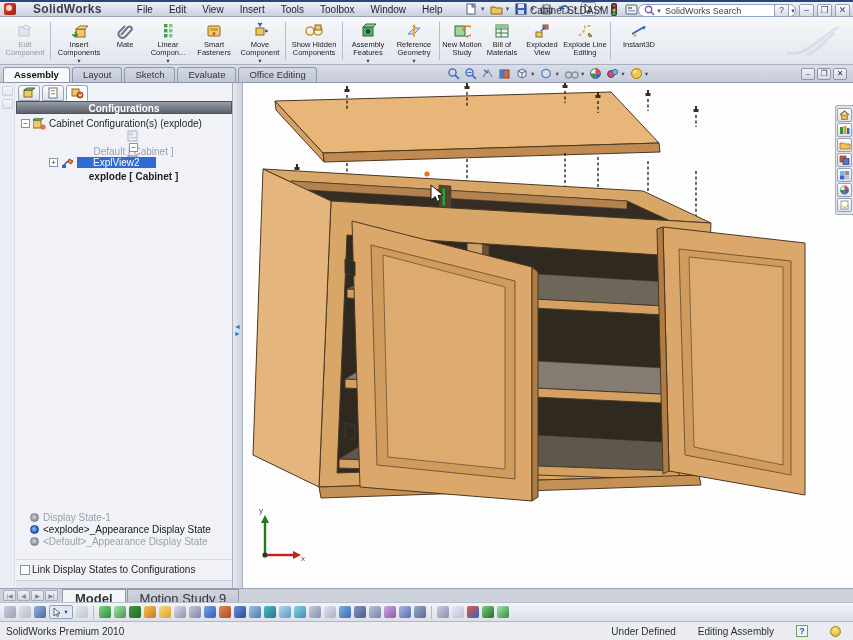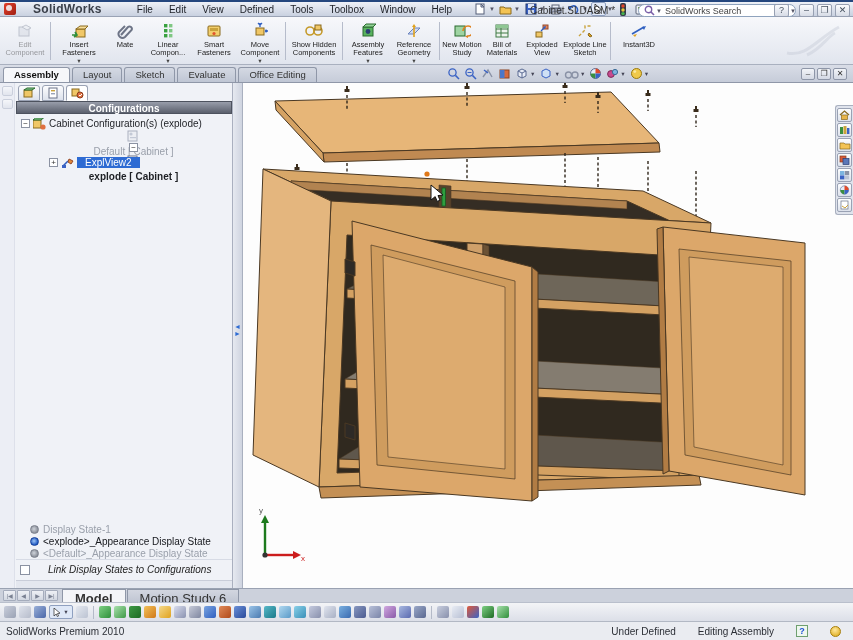--- a/index.html
+++ b/index.html
@@ -58,28 +58,28 @@
   .ptab.active { background:#fff; border-bottom-color:#fff; }
   .sechdr { height:13px; background:linear-gradient(#989daa,#5b606d); color:#fff; font-weight:bold; text-align:center; font-size:10px; line-height:13px; border:1px solid #4d525e; }
   .tree { padding:3px 0 0 2px; }
   .trow { display:flex; align-items:center; height:13px; gap:3px; white-space:nowrap; }
   .indent1{ padding-left:3px; } .indent2{ padding-left:17px;flex-direction:column; } .indent3{ padding-left:31px; }
   .ebox { width:9px; height:9px; border:1px solid #8b92a2; background:#fff; font-size:8px; line-height:7px; text-align:center; color:#333; flex:0 0 9px; }
   .tico { width:13px; height:12px; flex:0 0 13px; }
   .tlabel { color:#1d1f24; }
   .tlabel.gray { color:#9aa0ab; }
   .tlabel.bold { font-weight:bold; }
-  .tlabel.sel { background:#2e6bd3; color:#fff; padding:0 8px; }
+  .tlabel.sel { background:#2e6bd3; color:#fff; padding:0 16px; }
   .panelgap { flex:1; }
   .dsrow { display:flex; align-items:center; gap:4px; height:12px; padding-left:14px; white-space:nowrap; }
   .sphere { width:9px; height:9px; border-radius:50%; flex:0 0 9px; }
   .sphere.gray { background:radial-gradient(circle at 3px 3px,#cfd3da,#8a8f99 70%); border:1px solid #7b808c; }
   .sphere.blue { background:radial-gradient(circle at 3px 3px,#9cc4f5,#1d56c0 70%); border:1px solid #15409a; }
   .dstext { color:#9aa0ab; } .dstext.on { color:#15171c; }
-  .linkrow { display:flex; align-items:center; gap:18px; padding:4px 0 3px 4px; border-top:1px solid #d7dbe5; margin-top:0;font-style:italic; }
+  .linkrow { display:flex; align-items:center; gap:2px; padding:4px 0 3px 4px; border-top:1px solid #d7dbe5; margin-top:12px; }
   .cbox { width:10px; height:10px; border:1px solid #8b92a2; background:#fff; }
   .panelfoot { height:8px; background:#e4e7ef; border-top:1px solid #c9cdd9; margin-top:2px; }
   .splitter { width:10px; background:linear-gradient(90deg,#e6e9f0,#cfd4e0); border-right:1px solid #a9b0bf; position:relative; }
   .splitter .grip { position:absolute; top:240px; left:1px; color:#2e6bd3; font-size:7px; line-height:7px; }
 
   .viewport { flex:1; background:#fdfdfd; position:relative; overflow:hidden; }
   .viewport svg.scene { position:absolute; left:0; top:0; }
   .taskpane { position:absolute; right:0; top:22px; width:18px; display:flex; flex-direction:column; gap:1px; background:#dfe3ec; border:1px solid #a9b0bf; border-right:none; padding:2px 1px; border-radius:3px 0 0 3px; }
   .tpbtn { width:15px; height:14px; background:linear-gradient(#fcfdfe,#dde2ec); border:1px solid #9aa2b4; border-radius:2px; display:flex; align-items:center; justify-content:center; }
 
@@ -105,21 +105,21 @@
 
   <div class="titlebar">
     <div class="brand">
       <span class="brand-logo"></span>
       <span class="brand-name">SolidWorks</span>
     </div>
     <ul class="menus">
       <li>File</li>
       <li>Edit</li>
       <li>View</li>
-      <li>Defined</li>
+      <li>Insert</li>
       <li>Tools</li>
       <li>Toolbox</li>
       <li>Window</li>
       <li>Help</li>
     </ul>
     <div class="qat">
       <span class="qicon">
           <svg width="11" height="12">
             <rect x="1" y="1" width="8" height="10" fill="#fff" stroke="#56607a"></rect>
             <path d="M6 1 L9 4 L6 4 Z" fill="#cdd6ea" stroke="#56607a"></path>
@@ -207,21 +207,21 @@
     </div>
     <i class="vsep"></i>
     <div class="cmdbtn w">
       <span class="cicon">
           <svg width="18" height="18">
             <rect x="6" y="7" width="9" height="8" fill="#f0c767" stroke="#8a6a1e"></rect>
             <path d="M6 7 l4 -3 8 0 -3 3 z" fill="#f7dd9a" stroke="#8a6a1e"></path>
             <path d="M2 13 l5 0 M5 10 l2 3 -3 2" stroke="#2f8f3a" stroke-width="1.6" fill="none"></path>
           </svg>
         </span>
-      <span class="clabel">Insert Fasteners</span>
+      <span class="clabel">Insert Components</span>
       <span class="caret">▼</span>
     </div>
     <div class="cmdbtn n">
       <span class="cicon">
           <svg width="18" height="18">
             <path d="M5 13 L12 5 a2.4 2.4 0 0 1 3.6 3 L9 15 a4 4 0 0 1 -6 -5 L9 4" fill="none" stroke="#6d7486" stroke-width="2"></path>
           </svg>
         </span>
       <span class="clabel">Mate</span>
     </div>
@@ -329,21 +329,21 @@
         </span>
       <span class="clabel">Exploded View</span>
     </div>
     <div class="cmdbtn">
       <span class="cicon">
           <svg width="18" height="18">
             <path d="M3 14 L9 8 L9 4 L15 4" fill="none" stroke="#caa33c" stroke-width="1.4" stroke-dasharray="3 2"></path>
             <path d="M13 11 l3 3 -2 1 -2 -2 z" fill="#e0a21e" stroke="#8a6a1e"></path>
           </svg>
         </span>
-      <span class="clabel">Explode Line Sketch</span>
+      <span class="clabel">Explode Line Editing</span>
     </div>
     <i class="vsep"></i>
     <div class="cmdbtn w">
       <span class="cicon">
           <svg width="20" height="18">
             <path d="M3 12 L15 5" stroke="#2f5fc0" stroke-width="1.6"></path>
             <path d="M17 4 l-4 1 2 3 z" fill="#2f5fc0"></path>
             <path d="M4 13 l4 -1 -2 3 z" fill="#e0a21e"></path>
           </svg>
         </span>
@@ -688,21 +688,21 @@
   </div>
 
   <div class="tabsbar">
     <div class="vcr">
       <span class="vcrbtn">|◀</span>
       <span class="vcrbtn">◀</span>
       <span class="vcrbtn">▶</span>
       <span class="vcrbtn">▶|</span>
     </div>
     <span class="btab active">Model</span>
-    <span class="btab">Motion Study 6</span>
+    <span class="btab">Motion Study 9</span>
   </div>
 
   <div class="toolrow">
     <i class="ti" style="background:linear-gradient(135deg,#c9cedb,#9aa2b4);"></i>
     <i class="ti" style="background:linear-gradient(135deg,#dfe3ec,#b6bccb);"></i>
     <i class="ti" style="background:linear-gradient(135deg,#9ab0d8,#4a66a8);"></i>
     <span class="tsel">
         <svg width="8" height="9">
           <path d="M1 0 L1 8 L3.2 6 L4.4 8.6 L5.6 7.9 L4.4 5.6 L7 5.2 Z" fill="#fff" stroke="#222" stroke-width=".7"></path>
         </svg>

